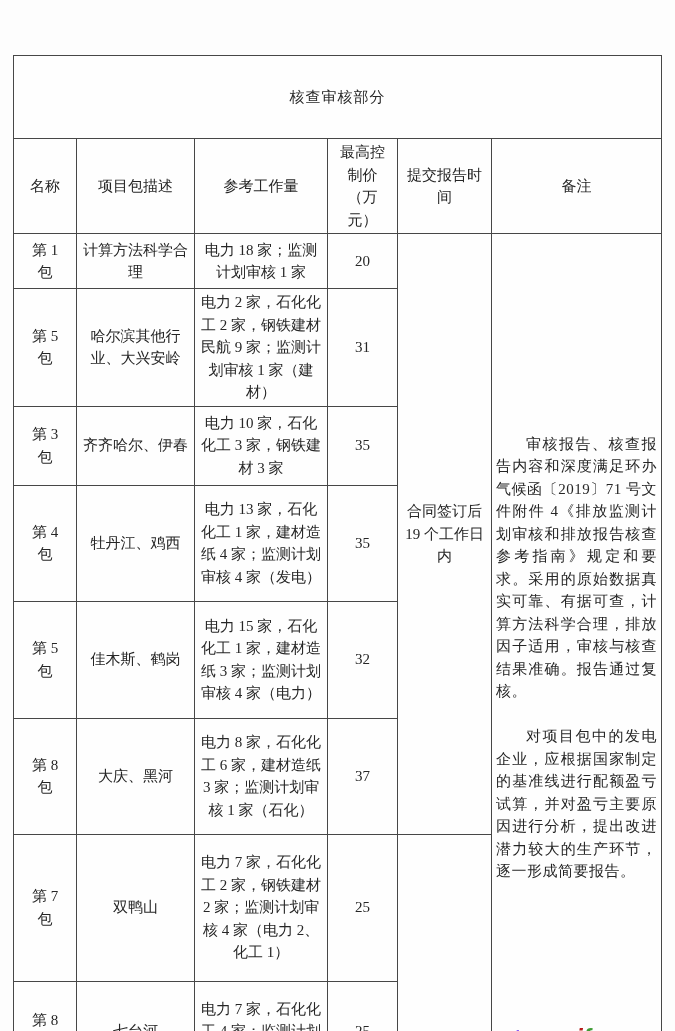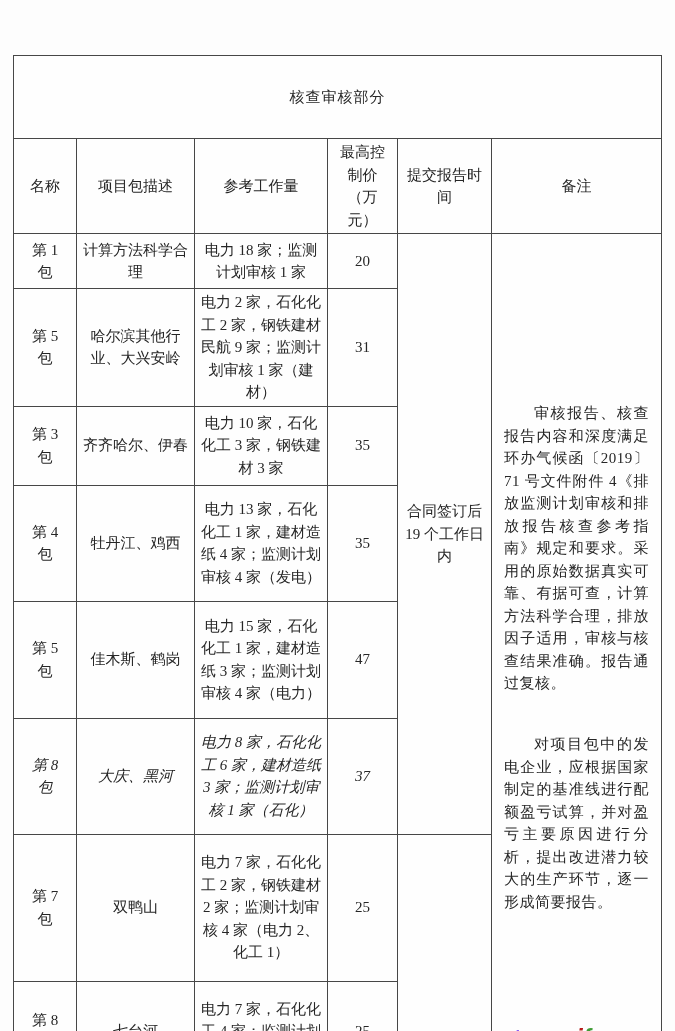--- a/index.html
+++ b/index.html
@@ -35,31 +35,31 @@
   td.cell-desc{text-align:left;padding-left:9px;padding-right:7px;}
   td.cell-work{padding-left:5px;padding-right:5px;}
   td.cell-time{vertical-align:middle;padding:2px 6px;}
   td.cell-remark{
     text-align:justify;
     vertical-align:middle;
     padding:6px 9px;
     white-space:normal;
   }
   td.cell-remark p{
-    margin:8px;
+    margin:0;
     text-indent:2em;
     text-align:justify;
     letter-spacing:0.5px;
   }
   tr.r1 td{height:50px;}
   tr.r2 td{height:111px;}
   tr.r3 td{height:74px;}
   tr.r4 td{height:111px;}
   tr.r5 td{height:112px;margin-left:8px;}
-  tr.r6 td{height:111px;font-style:italic;}
+  tr.r6 td{height:111px;}
   tr.r7 td{height:142px;}
   tr.r8 td{height:96px;}
   
   .watermark{
     position:absolute;
     left:476px;top:992px;
     display:flex;align-items:center;
     background:transparent;
   }
   .wm-icon{
@@ -147,21 +147,21 @@
       <td class="cell-desc">牡丹江、鸡西</td>
       <td class="cell-work">电力 13 家，石化化工 1 家，建材造纸 4 家；监测计划审核 4 家（发电）</td>
       <td class="cell-price">35</td>
     </tr>
 
     <tr class="r5">
       <td class="cell-name">第 5
 包</td>
       <td class="cell-desc">佳木斯、鹤岗</td>
       <td class="cell-work">电力 15 家，石化化工 1 家，建材造纸 3 家；监测计划审核 4 家（电力）</td>
-      <td class="cell-price">47</td>
+      <td class="cell-price">32</td>
     </tr>
 
     <tr class="r6">
       <td class="cell-name">第 8
 包</td>
       <td class="cell-desc">大庆、黑河</td>
       <td class="cell-work">电力 8 家，石化化工 6 家，建材造纸 3 家；监测计划审核 1 家（石化）</td>
       <td class="cell-price">37</td>
     </tr>
 

